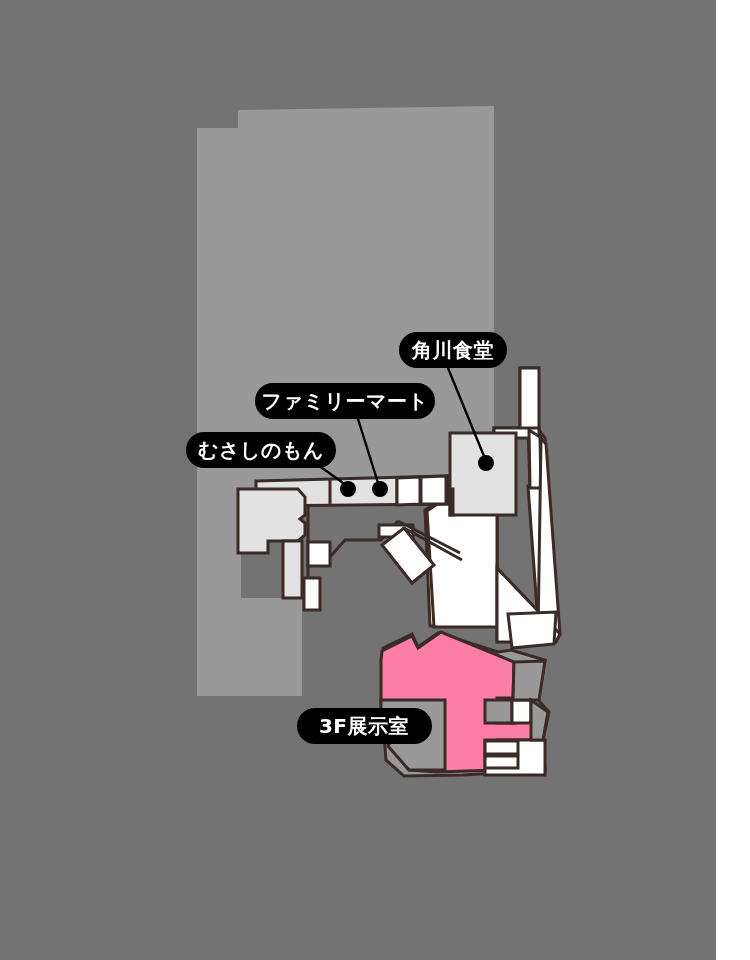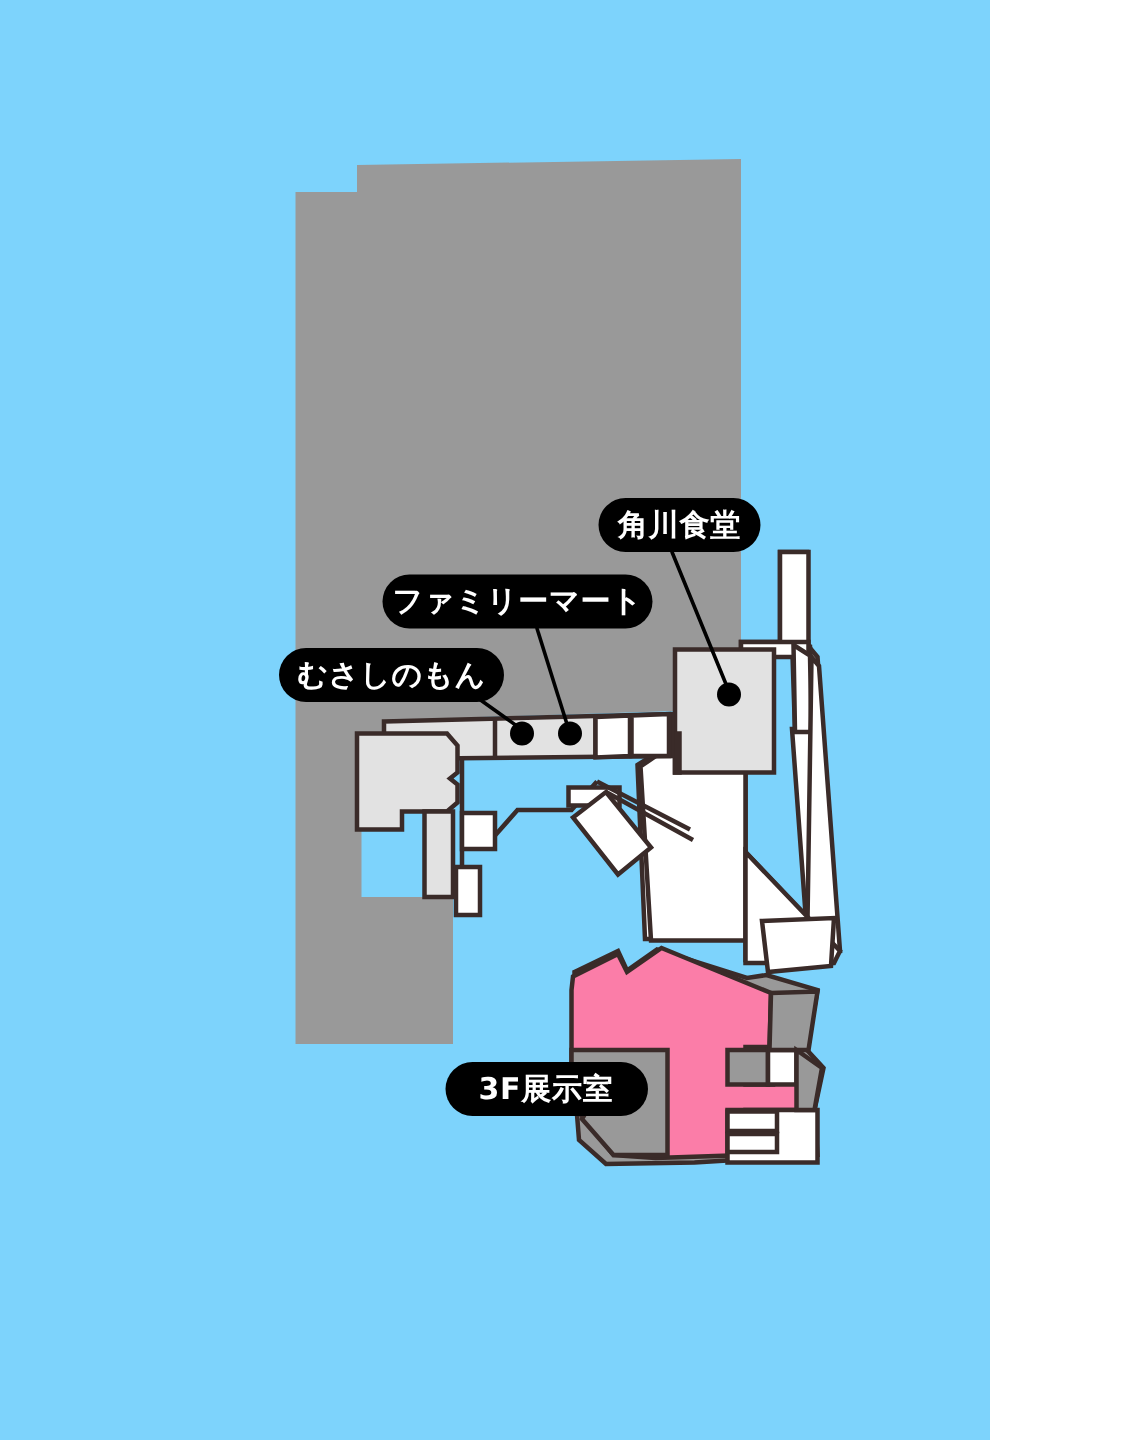--- a/index.html
+++ b/index.html
@@ -10,23 +10,23 @@
   }
   body {
     width: 750px;
     height: 960px;
     font-family: "DejaVu Sans", "Liberation Sans", sans-serif;
     overflow: hidden;
     position: relative;
   }
   #map-root {
     position: relative;
-    width: 660px;
+    width: 716px;
     height: 960px;
-    background: #7dd3fc;
+    background: #737373;
   }
   #map-svg {
     position: absolute;
     left: 0;
     top: 0;
     width: 750px;
     height: 960px;
     display: block;
   }
   .pill-text {

